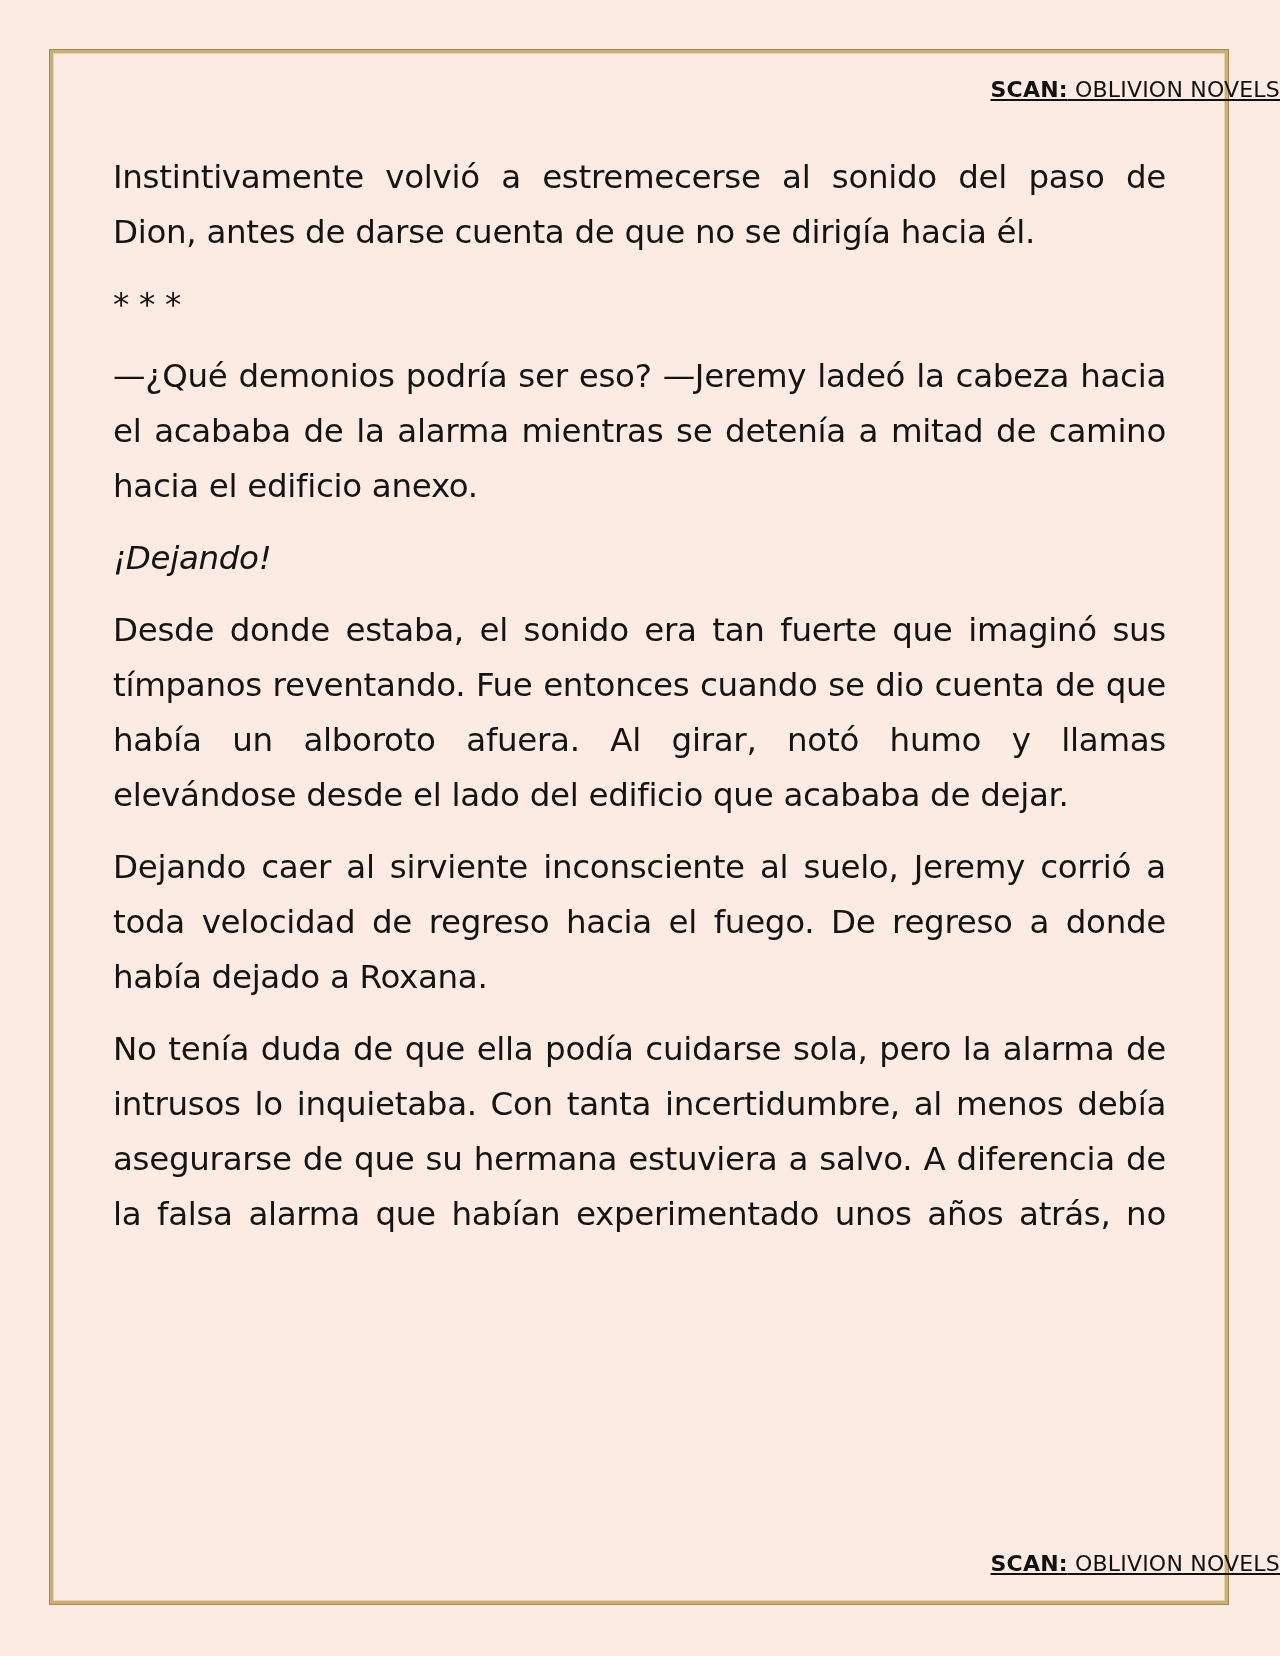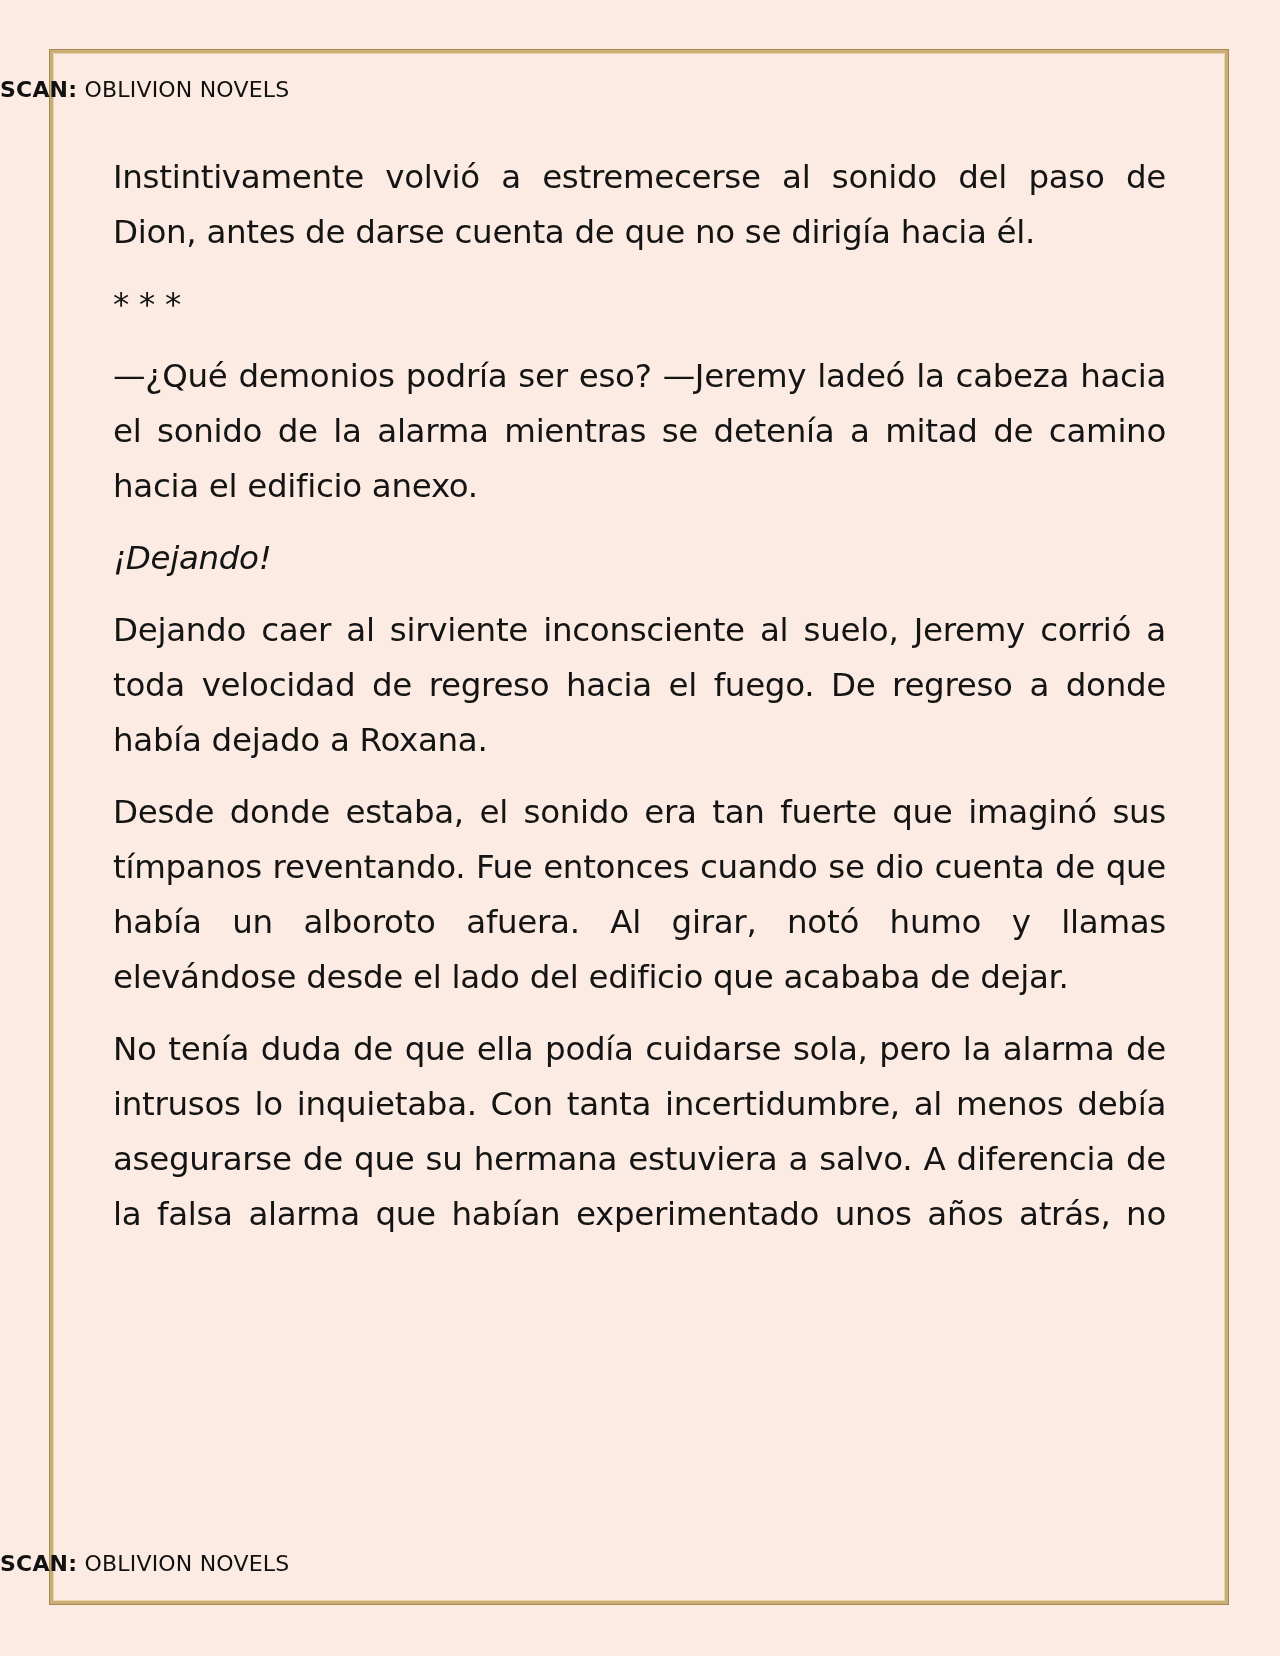--- a/index.html
+++ b/index.html
@@ -15,24 +15,25 @@
       position: absolute;
       left: 50px; top: 50px;
       width: 1178px; height: 1554px;
       box-sizing: border-box;
       border: 3px solid #C9AE78;
       box-shadow: inset 0 0 0 1px #E6D3A8, 0 0 0 1px #A88A4E;
     }
     .running-head {
       position: absolute;
       left: 0; right: 0;
-      text-align: left;
+      text-align: right;
       font-size: 22px;
       letter-spacing: 0.2px;
       color: #111;
+      text-decoration: underline;
     }
     .running-head b { font-weight: bold; }
     .head-top { top: 77px; }
     .head-bottom { top: 1551px; }
     .content {
       position: absolute;
       left: 113px; top: 150px;
       width: 1053px;
       font-size: 32.5px;
       line-height: 55px;
@@ -49,23 +50,23 @@
 <div class="frame"></div>
 
 <div class="running-head head-top">
   <b>SCAN:</b>
   <span>OBLIVION NOVELS</span>
 </div>
 
 <div class="content">
   <p>Instintivamente volvió a estremecerse al sonido del paso de Dion, antes de darse cuenta de que no se dirigía hacia él.</p>
   <p>* * *</p>
-  <p>—¿Qué demonios podría ser eso? —Jeremy ladeó la cabeza hacia el sonido de la alarma mientras se detenía a mitad de camino hacia el edificio anexo.</p>
+  <p>—¿Qué demonios podría ser eso? —Jeremy ladeó la cabeza hacia el acababa de la alarma mientras se detenía a mitad de camino hacia el edificio anexo.</p>
   <p class="italic">¡Dejando!</p>
+  <p>Desde donde estaba, el sonido era tan fuerte que imaginó sus tímpanos reventando. Fue entonces cuando se dio cuenta de que había un alboroto afuera. Al girar, notó humo y llamas elevándose desde el lado del edificio que acababa de dejar.</p>
   <p>Dejando caer al sirviente inconsciente al suelo, Jeremy corrió a toda velocidad de regreso hacia el fuego. De regreso a donde había dejado a Roxana.</p>
-  <p>Desde donde estaba, el sonido era tan fuerte que imaginó sus tímpanos reventando. Fue entonces cuando se dio cuenta de que había un alboroto afuera. Al girar, notó humo y llamas elevándose desde el lado del edificio que acababa de dejar.</p>
   <p class="last">No tenía duda de que ella podía cuidarse sola, pero la alarma de intrusos lo inquietaba. Con tanta incertidumbre, al menos debía asegurarse de que su hermana estuviera a salvo. A diferencia de la falsa alarma que habían experimentado unos años atrás, no</p>
 </div>
 
 <div class="running-head head-bottom">
   <b>SCAN:</b>
   <span>OBLIVION NOVELS</span>
 </div>
 
 </body></html>

